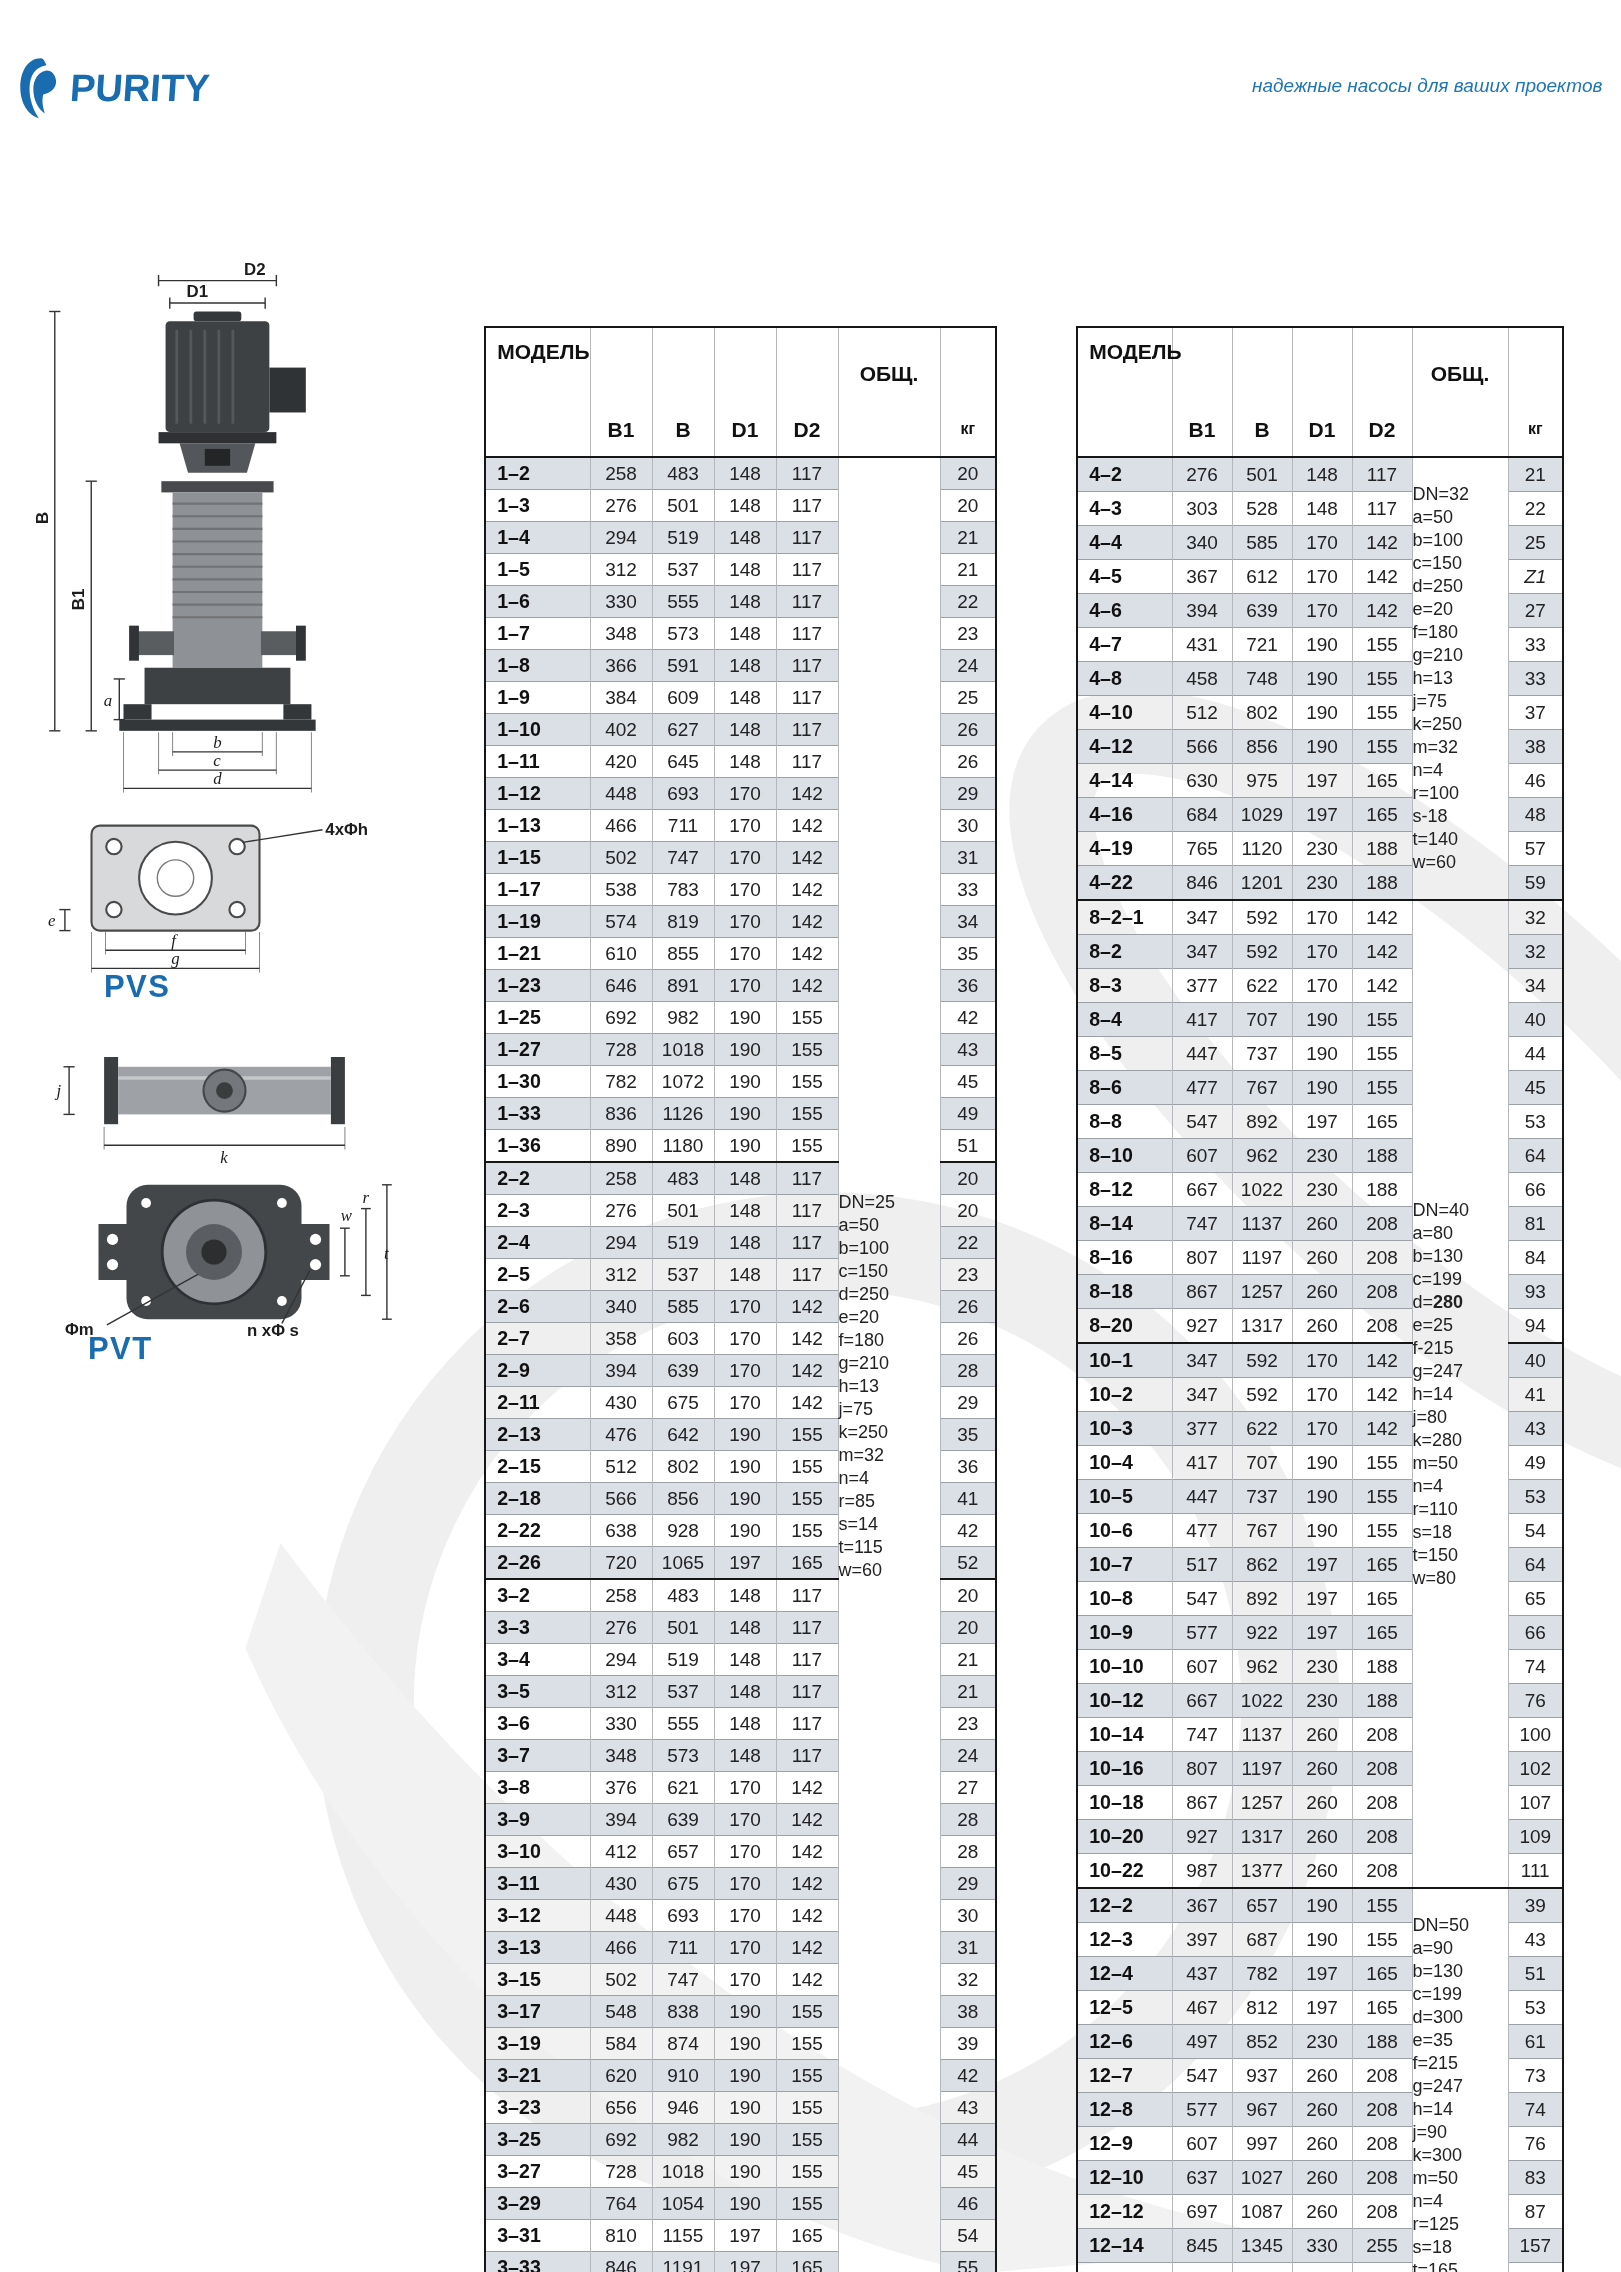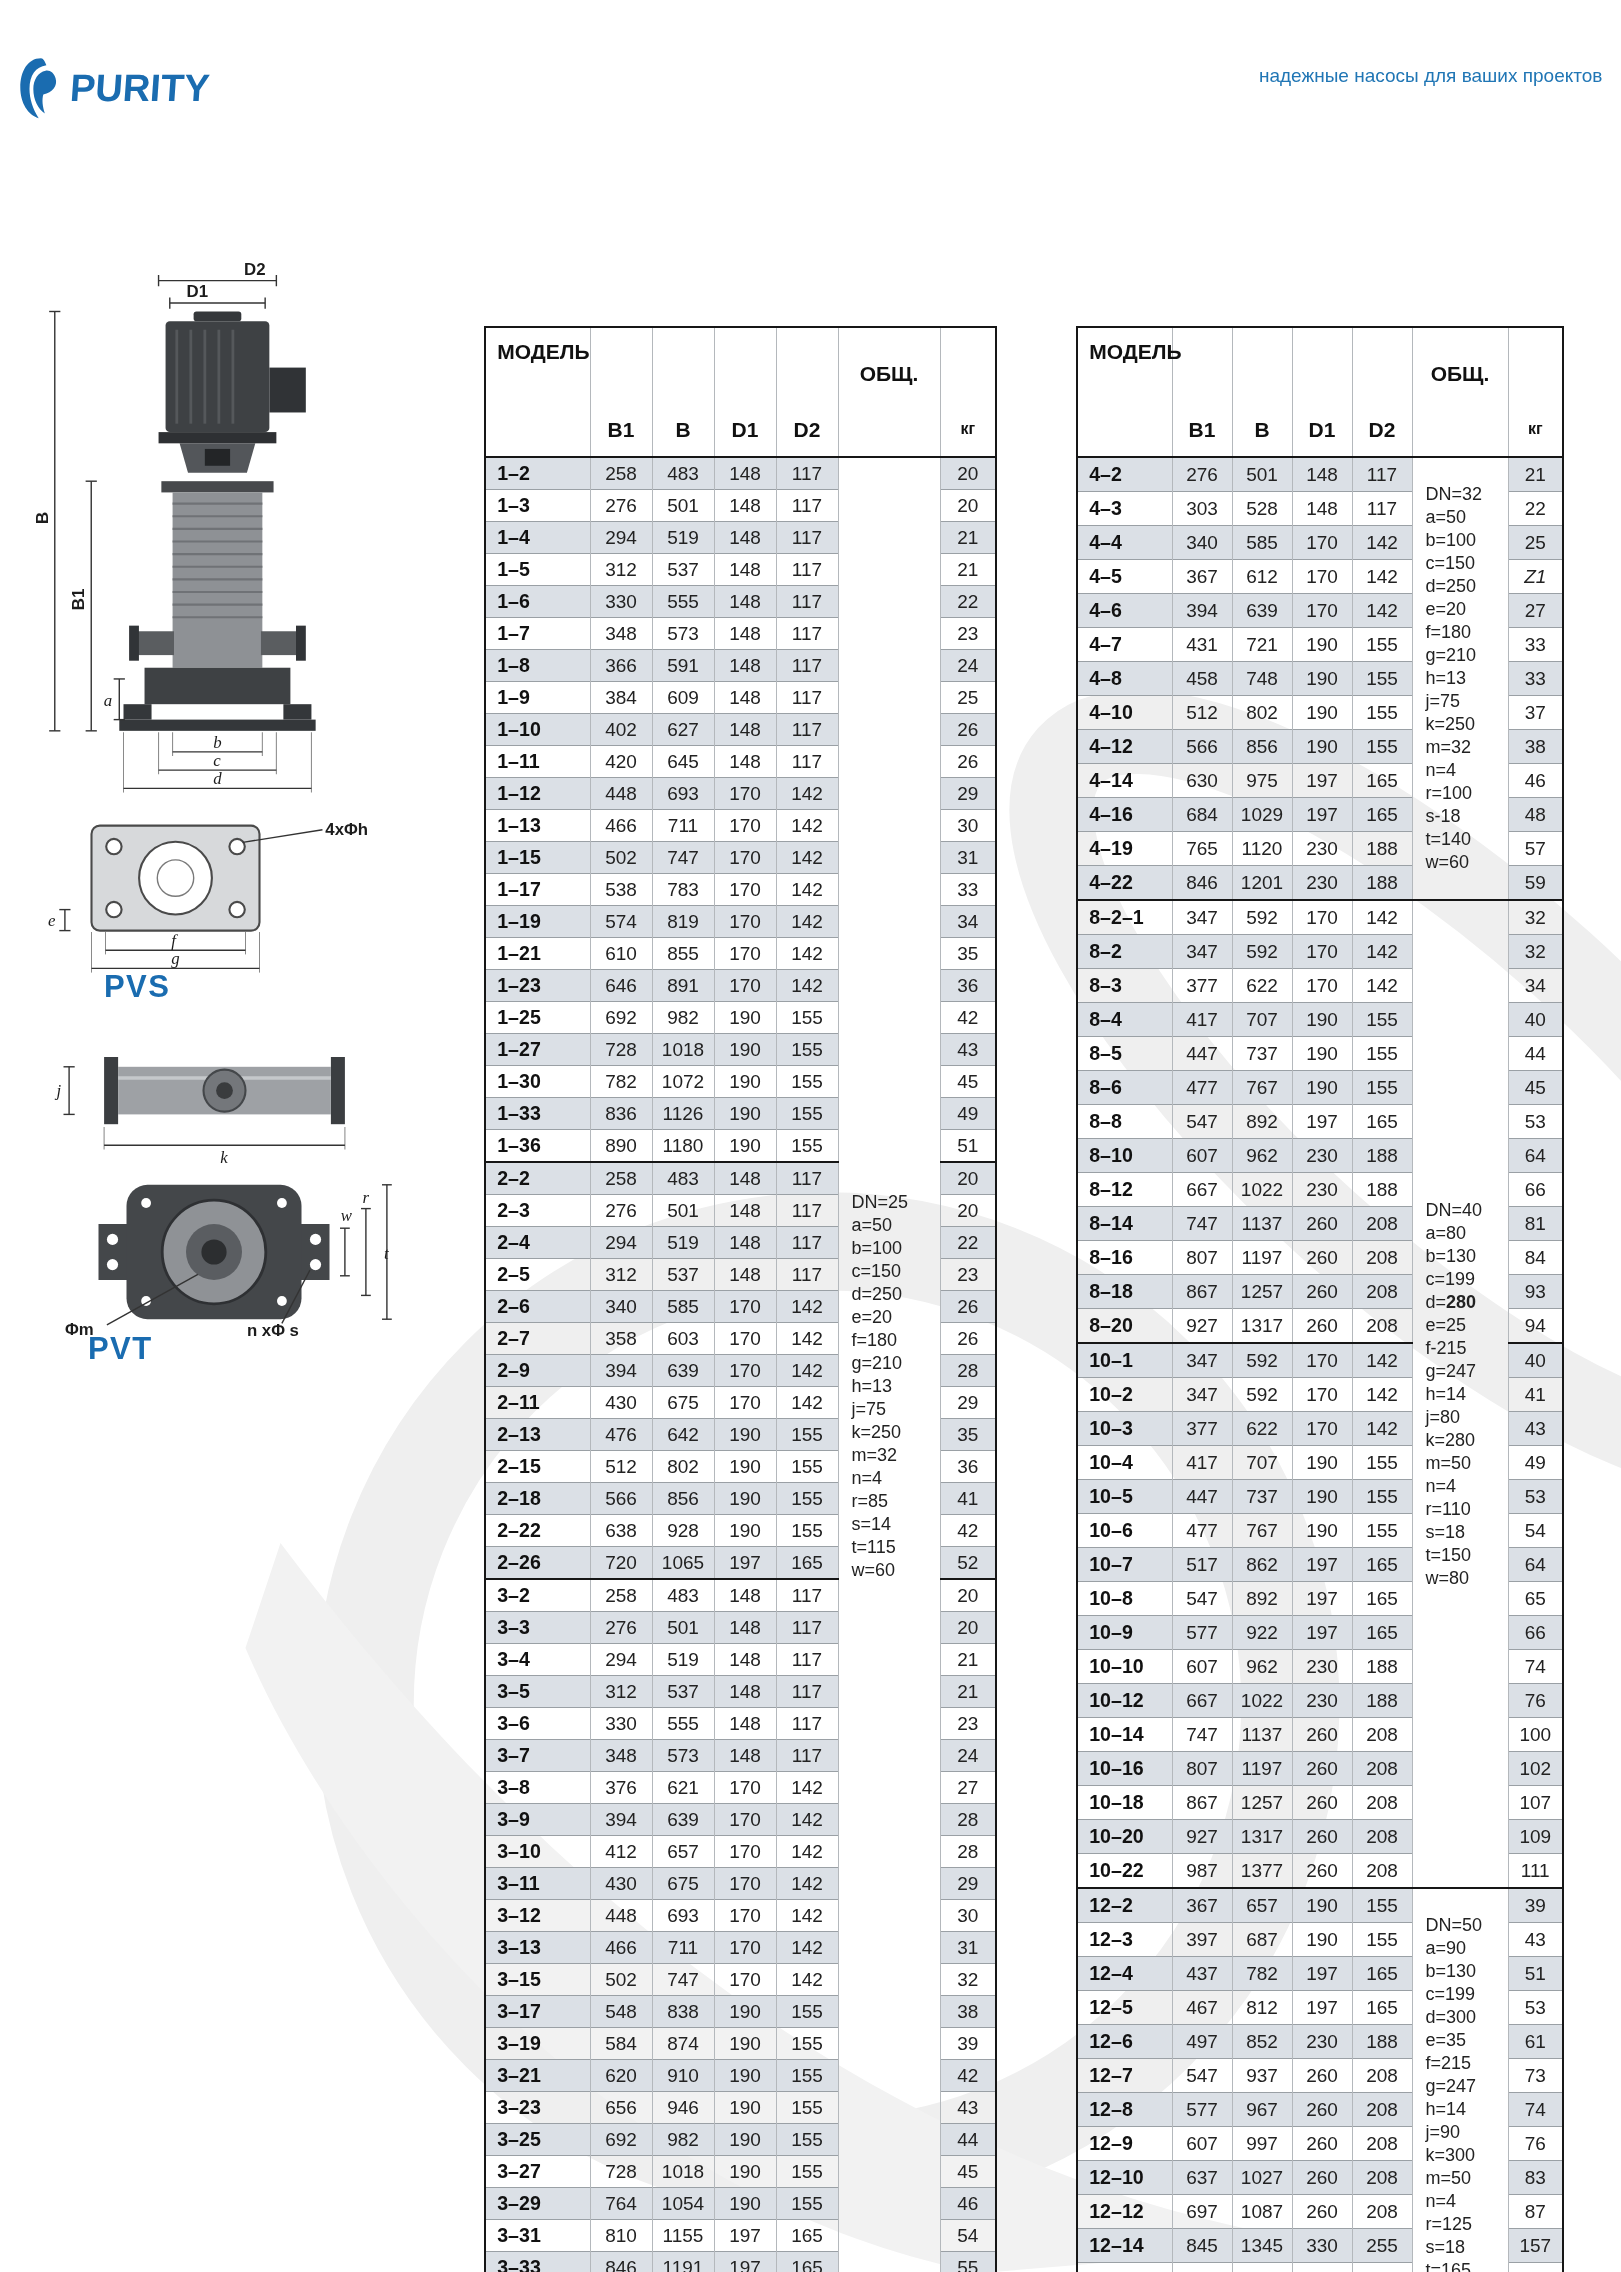--- a/index.html
+++ b/index.html
@@ -9,21 +9,21 @@
   }
   
   .wm{position:absolute;left:0;top:0;z-index:0;}
   
   .logo{position:absolute;left:18px;top:53px;display:flex;align-items:center;z-index:5;}
   .logo-text{
     font-size:38px;font-weight:bold;color:#1a6cb0;letter-spacing:0px;
     transform:skewX(-4deg);margin-left:5.6px;
   }
   .tagline{
-    position:absolute;right:19.6px;top:65px;font-size:19px;color:#2076b5;z-index:5;
+    position:absolute;right:19.6px;top:75px;font-size:19px;color:#2076b5;z-index:5;font-style:italic;
   }
   
   .tbl{
     position:absolute;top:326px;border-collapse:collapse;table-layout:fixed;
     border:2.1px solid #161616;z-index:3;background:transparent;
   }
   #left-table{left:484px;width:510px;}
   #right-table{left:1076px;width:484px;}
   .tbl th{
     font-weight:bold;font-size:21px;color:#111;height:93px;
@@ -39,21 +39,21 @@
     border-top:0.7px solid #9aa0a5;border-left:0.7px solid #b4b8bc;
     text-align:center;font-size:19px;color:#222;padding:0;
   }
   #left-table td{height:31px;}
   #right-table td{height:33px;}
   tr.even td{background:#dbe0e6;}
   tr.even td.note, tr.odd td.note{background:transparent;}
   tr.grp td{border-top:2.1px solid #161616;}
   td.model{text-align:left;padding-left:11.2px;font-weight:bold;font-size:19.6px;color:#111;}
   td.note{
-    vertical-align:middle;text-align:left;padding-left:13px;
+    vertical-align:middle;text-align:left;padding-left:0;
     font-size:18px;line-height:23px;color:#222;
   }
   td.anom{font-style:italic;border-radius:14px;}
   
   .diag{position:absolute;z-index:2;}
   .pump-label{
     position:absolute;z-index:4;font-size:31px;font-weight:bold;color:#1a6cb0;letter-spacing:1.4px;
   }
   #pvs-label{left:104px;top:969px;}
   #pvt-label{left:88px;top:1331px;}

